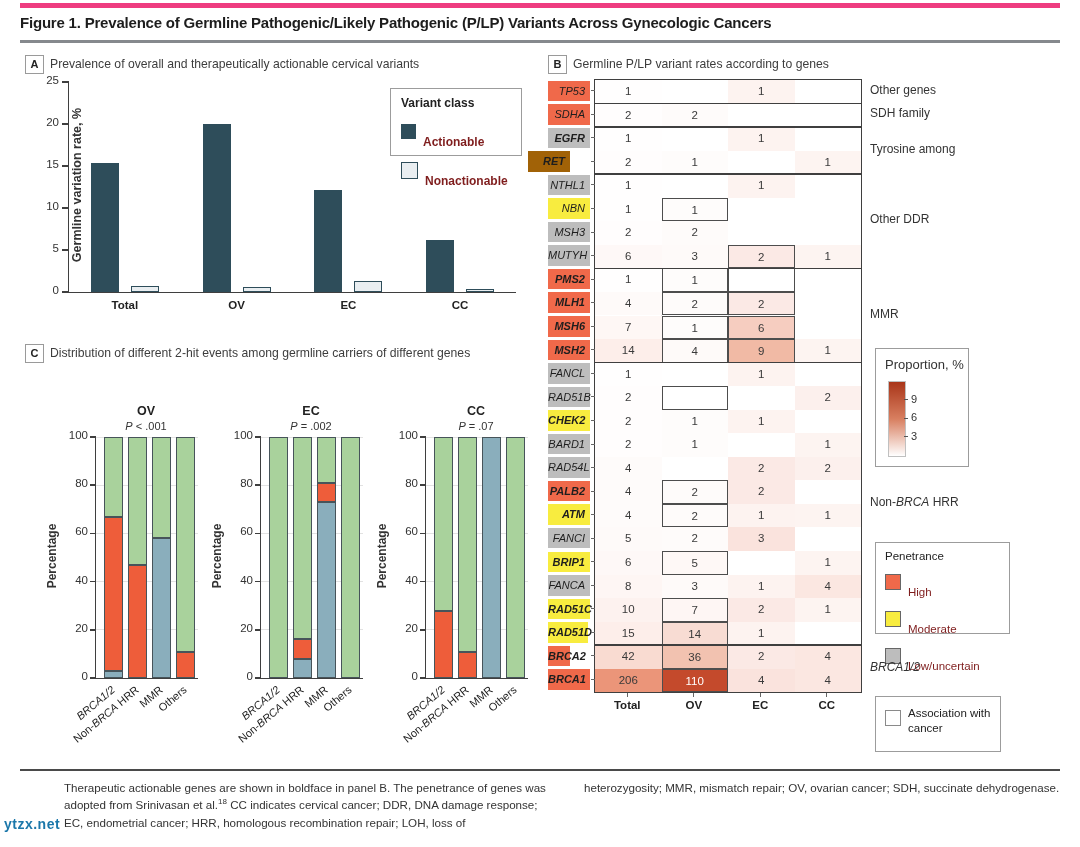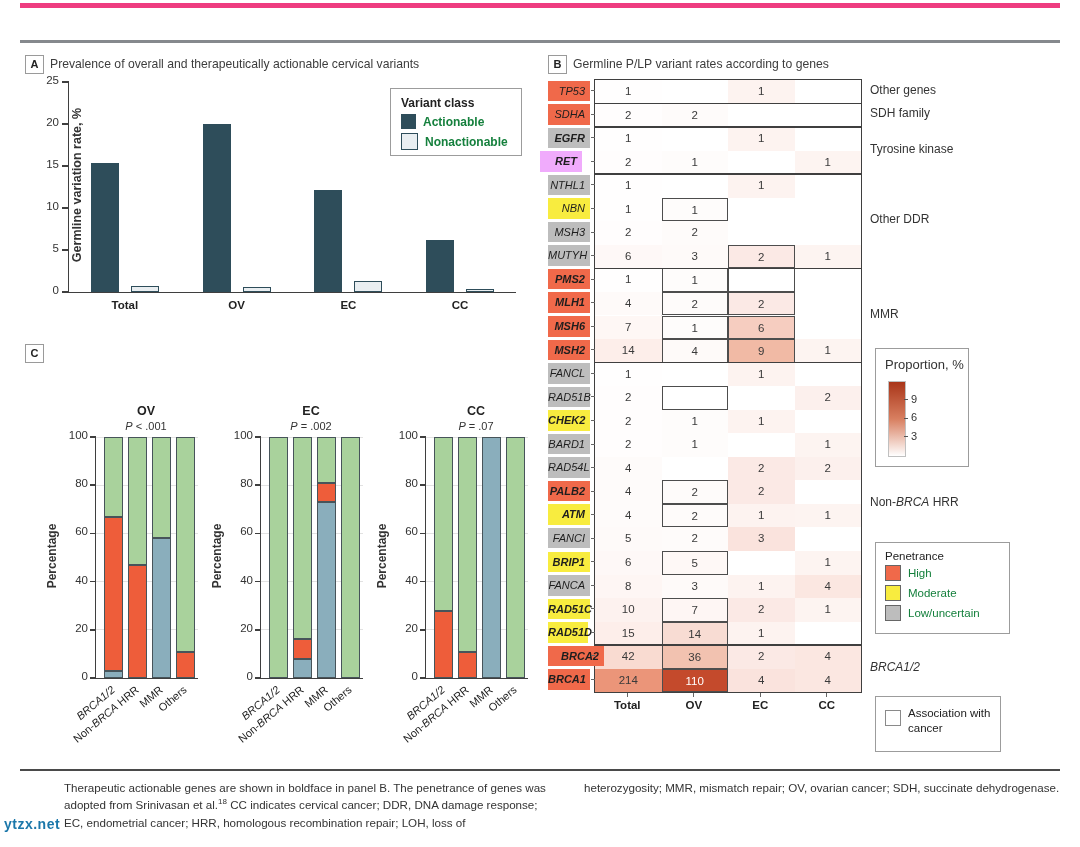--- a/index.html
+++ b/index.html
@@ -17,21 +17,21 @@
   .ticklab{position:absolute;font-size:11.5px;color:#333;}
   .tickmark{position:absolute;background:#3f3f3f;}
   .bar{position:absolute;}
   .catlab{position:absolute;font-size:11.5px;font-weight:bold;color:#222;text-align:center;}
   .a-ylabel{position:absolute;left:-43px;top:178px;width:240px;text-align:center;
             transform:rotate(-90deg);font-size:12.5px;font-weight:600;color:#333;}
   .lgbox{position:absolute;background:#fff;border:1.5px solid #9c9c9c;}
   .lg-title{font-size:12px;font-weight:bold;color:#222;margin:7px 0 4px 10px;}
   .lg-row{display:flex;align-items:center;margin:3px 0 4px 10px;}
   .lg-sw{width:15px;height:15px;margin-right:7px;flex:0 0 auto;}
-  .lg-txt{font-size:12px;font-weight:600;color:#15803d;}
+  .lg-txt{font-size:12px;font-weight:600;color:#7f1d1d;margin-top:21px;}
   .c-legend{position:absolute;left:120px;top:368px;height:28px;display:flex;align-items:center;
             gap:16px;padding:0 12px;background:#fff;border:1.5px solid #9c9c9c;}
   .sub-title{position:absolute;font-size:12.5px;font-weight:bold;color:#222;text-align:center;}
   .sub-p{position:absolute;font-size:11px;color:#333;text-align:center;}
   .gridline{position:absolute;height:1px;background:#e2e2e2;}
   .rotlab{position:absolute;font-size:11px;color:#222;text-align:right;white-space:nowrap;
           transform:rotate(-40deg);transform-origin:100% 50%;}
   .chip{position:absolute;font-size:11px;font-style:italic;color:#1e1e1e;text-align:right;
         padding-right:5px;box-sizing:border-box;}
   .cell{position:absolute;box-sizing:border-box;font-size:11.5px;text-align:center;color:#3a3a3a;}
@@ -42,20 +42,21 @@
   .cap{position:absolute;font-size:11.6px;line-height:1.5;color:#333;margin-left:39px;}
   .cap sup{font-size:8px;}
   .watermark{position:absolute;left:4px;top:816px;font-size:14px;font-weight:bold;color:#0369a1;
              letter-spacing:0.5px;opacity:0.9;}
 </style>
 </head>
 <body>
 
 <div id="fig">
   <div class="topbar"></div>
+  <div class="title">Figure 1. Prevalence of Germline Pathogenic/Likely Pathogenic (P/LP) Variants Across Gynecologic Cancers</div>
   <div class="hr1"></div>
 
   <div class="plabel" style="left:25px;top:55px">A</div>
   <div class="ptitle" style="left:50px;top:57px">Prevalence of overall and therapeutically actionable cervical variants</div>
   <div class="a-ylabel">Germline variation rate, %</div>
   <div id="a-plot" class="axisbox" style="left:68px;top:82px;width:447px;height:210px">
       <div class="ticklab" style="position: absolute; left: -38px; top: 202px; width: 28px; text-align: right;">0</div>
       <div class="tickmark" style="position: absolute; left: -7px; top: 209.25px; width: 7px; height: 1.5px;"></div>
       <div class="ticklab" style="position: absolute; left: -38px; top: 160px; width: 28px; text-align: right;">5</div>
       <div class="tickmark" style="position: absolute; left: -7px; top: 167.25px; width: 7px; height: 1.5px;"></div>
@@ -88,20 +89,21 @@
           <span class="lg-txt">Actionable</span>
         </div>
         <div class="lg-row">
           <span class="lg-sw" style="background: rgb(233, 238, 241); border: 1.5px solid rgb(46, 77, 90);"></span>
           <span class="lg-txt">Nonactionable</span>
         </div>
       </div>
   </div>
 
   <div class="plabel" style="left:25px;top:344px">C</div>
+  <div class="ptitle" style="left:50px;top:346px">Distribution of different 2-hit events among germline carriers of different genes</div>
 
   <div class="plabel" style="left:548px;top:55px">B</div>
   <div class="ptitle" style="left:573px;top:57px">Germline P/LP variant rates according to genes</div>
   <div id="b-grid" style="position:absolute;left:594px;top:79px;width:266px;height:612px;border:1.5px solid #3f3f3f;box-sizing:content-box;background:#fff">
       <div class="colsep" style="position: absolute; left: 66px; top: 0px; height: 612px;"></div>
       <div class="colsep" style="position: absolute; left: 132.5px; top: 0px; height: 612px;"></div>
       <div class="colsep" style="position: absolute; left: 199px; top: 0px; height: 612px;"></div>
       <div class="cell" style="position: absolute; left: 0px; top: 0px; width: 66.5px; height: 23.55px; line-height: 23.55px; background: rgb(255, 254, 254);">1</div>
       <div class="cell" style="position: absolute; left: 66.5px; top: 0px; width: 66.5px; height: 23.55px; line-height: 23.55px; background: rgb(255, 255, 255);"></div>
       <div class="cell" style="position: absolute; left: 133px; top: 0px; width: 66.5px; height: 23.55px; line-height: 23.55px; background: rgb(253, 243, 240);">1</div>
@@ -201,21 +203,21 @@
       <div class="cell" style="position: absolute; left: 199.5px; top: 518.1px; width: 66.5px; height: 23.55px; line-height: 23.55px; background: rgb(253, 244, 241);">1</div>
       <div class="cell" style="position: absolute; left: 0px; top: 541.65px; width: 66.5px; height: 23.55px; line-height: 23.55px; background: rgb(253, 238, 234);">15</div>
       <div class="cell" style="position: absolute; left: 66.5px; top: 541.65px; width: 66.5px; height: 23.55px; line-height: 23.55px; background: rgb(248, 220, 211); border: 1.5px solid rgb(77, 77, 77); z-index: 2;">14</div>
       <div class="cell" style="position: absolute; left: 133px; top: 541.65px; width: 66.5px; height: 23.55px; line-height: 23.55px; background: rgb(253, 243, 240);">1</div>
       <div class="cell" style="position: absolute; left: 199.5px; top: 541.65px; width: 66.5px; height: 23.55px; line-height: 23.55px; background: rgb(255, 255, 255);"></div>
       <div class="gend" style="position: absolute; left: 0px; top: 564.45px; width: 266px; z-index: 3;"></div>
       <div class="cell" style="position: absolute; left: 0px; top: 565.2px; width: 66.5px; height: 23.55px; line-height: 23.55px; background: rgb(249, 219, 209);">42</div>
       <div class="cell" style="position: absolute; left: 66.5px; top: 565.2px; width: 66.5px; height: 23.55px; line-height: 23.55px; background: rgb(242, 194, 176); border: 1.5px solid rgb(77, 77, 77); z-index: 2;">36</div>
       <div class="cell" style="position: absolute; left: 133px; top: 565.2px; width: 66.5px; height: 23.55px; line-height: 23.55px; background: rgb(251, 233, 229);">2</div>
       <div class="cell" style="position: absolute; left: 199.5px; top: 565.2px; width: 66.5px; height: 23.55px; line-height: 23.55px; background: rgb(251, 231, 225);">4</div>
-      <div class="cell" style="position: absolute; left: 0px; top: 588.75px; width: 66.5px; height: 23.55px; line-height: 23.55px; background: rgb(235, 149, 121);">214</div>
+      <div class="cell" style="position: absolute; left: 0px; top: 588.75px; width: 66.5px; height: 23.55px; line-height: 23.55px; background: rgb(235, 149, 121);">206</div>
       <div class="cell" style="position: absolute; left: 66.5px; top: 588.75px; width: 66.5px; height: 23.55px; line-height: 23.55px; background: rgb(196, 74, 44); color: rgb(255, 255, 255); border: 1.5px solid rgb(77, 77, 77); z-index: 2;">110</div>
       <div class="cell" style="position: absolute; left: 133px; top: 588.75px; width: 66.5px; height: 23.55px; line-height: 23.55px; background: rgb(250, 227, 221);">4</div>
       <div class="cell" style="position: absolute; left: 199.5px; top: 588.75px; width: 66.5px; height: 23.55px; line-height: 23.55px; background: rgb(251, 231, 225);">4</div>
     </div>
 
   <div class="lgbox" style="left:875px;top:348px;width:92px;height:117px">
     <div style="font-size:13px;color:#333;margin:8px 0 0 9px">Proportion, %</div>
     <div id="b-grad" style="position: absolute; left: 12px; top: 32px; width: 16px; height: 74px; border: 1px solid rgb(192, 192, 192); background: linear-gradient(rgb(169, 53, 25), rgb(216, 127, 96), rgb(255, 255, 255));"></div>
     <div id="b-grad-ticks">
         <div style="position: absolute; left: 28px; top: 50px; width: 4px; height: 1px; background: rgb(85, 85, 85);"></div>
@@ -352,21 +354,21 @@
     <div class="rotlab" style="position: absolute; left: 332.5px; top: 682px; width: 110px;"><span style="font-style: italic;">BRCA1/2</span></div>
     <div class="rotlab" style="position: absolute; left: 356.5px; top: 682px; width: 110px;"><span>Non-</span><span style="font-style: italic;">BRCA</span><span> HRR</span></div>
     <div class="rotlab" style="position: absolute; left: 380.5px; top: 682px; width: 110px;"><span>MMR</span></div>
     <div class="rotlab" style="position: absolute; left: 404.5px; top: 682px; width: 110px;"><span>Others</span></div>
     <div class="chip" style="position: absolute; left: 548px; top: 80.5px; width: 42px; height: 20.5px; line-height: 20.5px; background: rgb(240, 105, 74); font-weight: normal;">TP53</div>
     <div style="position: absolute; left: 590.5px; top: 90.275px; width: 4px; height: 1px; background: rgb(102, 102, 102);"></div>
     <div class="chip" style="position: absolute; left: 548px; top: 104.05px; width: 42px; height: 20.5px; line-height: 20.5px; background: rgb(240, 105, 74); font-weight: normal;">SDHA</div>
     <div style="position: absolute; left: 590.5px; top: 113.825px; width: 4px; height: 1px; background: rgb(102, 102, 102);"></div>
     <div class="chip" style="position: absolute; left: 548px; top: 127.6px; width: 42px; height: 20.5px; line-height: 20.5px; background: rgb(189, 189, 189); font-weight: bold;">EGFR</div>
     <div style="position: absolute; left: 590.5px; top: 137.375px; width: 4px; height: 1px; background: rgb(102, 102, 102);"></div>
-    <div class="chip" style="position: absolute; left: 540px; top: 151.15px; width: 42px; height: 20.5px; line-height: 20.5px; background: #f0abfc; font-weight: bold;">RET</div>
+    <div class="chip" style="position: absolute; left: 528px; top: 151.15px; width: 42px; height: 20.5px; line-height: 20.5px; background: #a16207; font-weight: bold;">RET</div>
     <div style="position: absolute; left: 590.5px; top: 160.925px; width: 4px; height: 1px; background: rgb(102, 102, 102);"></div>
     <div class="chip" style="position: absolute; left: 548px; top: 174.7px; width: 42px; height: 20.5px; line-height: 20.5px; background: rgb(189, 189, 189); font-weight: normal;">NTHL1</div>
     <div style="position: absolute; left: 590.5px; top: 184.475px; width: 4px; height: 1px; background: rgb(102, 102, 102);"></div>
     <div class="chip" style="position: absolute; left: 548px; top: 198.25px; width: 42px; height: 20.5px; line-height: 20.5px; background: rgb(248, 236, 63); font-weight: normal;">NBN</div>
     <div style="position: absolute; left: 590.5px; top: 208.025px; width: 4px; height: 1px; background: rgb(102, 102, 102);"></div>
     <div class="chip" style="position: absolute; left: 548px; top: 221.8px; width: 42px; height: 20.5px; line-height: 20.5px; background: rgb(189, 189, 189); font-weight: normal;">MSH3</div>
     <div style="position: absolute; left: 590.5px; top: 231.575px; width: 4px; height: 1px; background: rgb(102, 102, 102);"></div>
     <div class="chip" style="position: absolute; left: 548px; top: 245.35px; width: 42px; height: 20.5px; line-height: 20.5px; background: rgb(189, 189, 189); font-weight: normal;">MUTYH</div>
     <div style="position: absolute; left: 590.5px; top: 255.125px; width: 4px; height: 1px; background: rgb(102, 102, 102);"></div>
     <div class="chip" style="position: absolute; left: 548px; top: 268.9px; width: 42px; height: 20.5px; line-height: 20.5px; background: rgb(240, 105, 74); font-weight: bold;">PMS2</div>
@@ -394,32 +396,32 @@
     <div class="chip" style="position: absolute; left: 548px; top: 527.95px; width: 42px; height: 20.5px; line-height: 20.5px; background: rgb(189, 189, 189); font-weight: normal;">FANCI</div>
     <div style="position: absolute; left: 590.5px; top: 537.725px; width: 4px; height: 1px; background: rgb(102, 102, 102);"></div>
     <div class="chip" style="position: absolute; left: 548px; top: 551.5px; width: 42px; height: 20.5px; line-height: 20.5px; background: rgb(248, 236, 63); font-weight: bold;">BRIP1</div>
     <div style="position: absolute; left: 590.5px; top: 561.275px; width: 4px; height: 1px; background: rgb(102, 102, 102);"></div>
     <div class="chip" style="position: absolute; left: 548px; top: 575.05px; width: 42px; height: 20.5px; line-height: 20.5px; background: rgb(189, 189, 189); font-weight: normal;">FANCA</div>
     <div style="position: absolute; left: 590.5px; top: 584.825px; width: 4px; height: 1px; background: rgb(102, 102, 102);"></div>
     <div class="chip" style="position: absolute; left: 548px; top: 598.6px; width: 42px; height: 20.5px; line-height: 20.5px; background: rgb(248, 236, 63); font-weight: bold;">RAD51C</div>
     <div style="position: absolute; left: 590.5px; top: 608.375px; width: 4px; height: 1px; background: rgb(102, 102, 102);"></div>
     <div class="chip" style="position: absolute; left: 548px; top: 622.15px; width: 40px; height: 20.5px; line-height: 20.5px; background: rgb(248, 236, 63); font-weight: bold;">RAD51D</div>
     <div style="position: absolute; left: 590.5px; top: 631.925px; width: 4px; height: 1px; background: rgb(102, 102, 102);"></div>
-    <div class="chip" style="position: absolute; left: 548px; top: 645.7px; width: 56px; height: 20.5px; line-height: 20.5px; background: rgb(240, 105, 74); font-weight: bold;">BRCA2</div>
+    <div class="chip" style="position: absolute; left: 548px; top: 645.7px; width: 22px; height: 20.5px; line-height: 20.5px; background: rgb(240, 105, 74); font-weight: bold;">BRCA2</div>
     <div style="position: absolute; left: 590.5px; top: 655.475px; width: 4px; height: 1px; background: rgb(102, 102, 102);"></div>
     <div class="chip" style="position: absolute; left: 548px; top: 669.25px; width: 42px; height: 20.5px; line-height: 20.5px; background: rgb(240, 105, 74); font-weight: bold;">BRCA1</div>
     <div style="position: absolute; left: 590.5px; top: 679.025px; width: 4px; height: 1px; background: rgb(102, 102, 102);"></div>
     <div style="position: absolute; left: 626.75px; top: 692.5px; width: 1px; height: 4px; background: rgb(102, 102, 102);"></div>
     <div class="collab" style="position: absolute; left: 594.25px; top: 699px; width: 66px;">Total</div>
     <div style="position: absolute; left: 693.25px; top: 692.5px; width: 1px; height: 4px; background: rgb(102, 102, 102);"></div>
     <div class="collab" style="position: absolute; left: 660.75px; top: 699px; width: 66px;">OV</div>
     <div style="position: absolute; left: 759.75px; top: 692.5px; width: 1px; height: 4px; background: rgb(102, 102, 102);"></div>
     <div class="collab" style="position: absolute; left: 727.25px; top: 699px; width: 66px;">EC</div>
     <div style="position: absolute; left: 826.25px; top: 692.5px; width: 1px; height: 4px; background: rgb(102, 102, 102);"></div>
     <div class="collab" style="position: absolute; left: 793.75px; top: 699px; width: 66px;">CC</div>
     <div class="grplab" style="position: absolute; left: 870px; top: 82.775px;"><span>Other genes</span></div>
     <div class="grplab" style="position: absolute; left: 870px; top: 106.325px;"><span>SDH family</span></div>
-    <div class="grplab" style="position: absolute; left: 870px; top: 141.65px;"><span>Tyrosine kinase</span></div>
+    <div class="grplab" style="position: absolute; left: 870px; top: 141.65px;"><span>Tyrosine among</span></div>
     <div class="grplab" style="position: absolute; left: 870px; top: 212.3px;"><span>Other DDR</span></div>
     <div class="grplab" style="position: absolute; left: 870px; top: 306.5px;"><span>MMR</span></div>
     <div class="grplab" style="position: absolute; left: 870px; top: 494.9px;"><span>Non-</span><span style="font-style: italic;">BRCA</span><span> HRR</span></div>
     <div class="grplab" style="position: absolute; left: 870px; top: 659.75px;"><span style="font-style: italic;">BRCA1/2</span></div>
   </div>
 
 </body></html>

